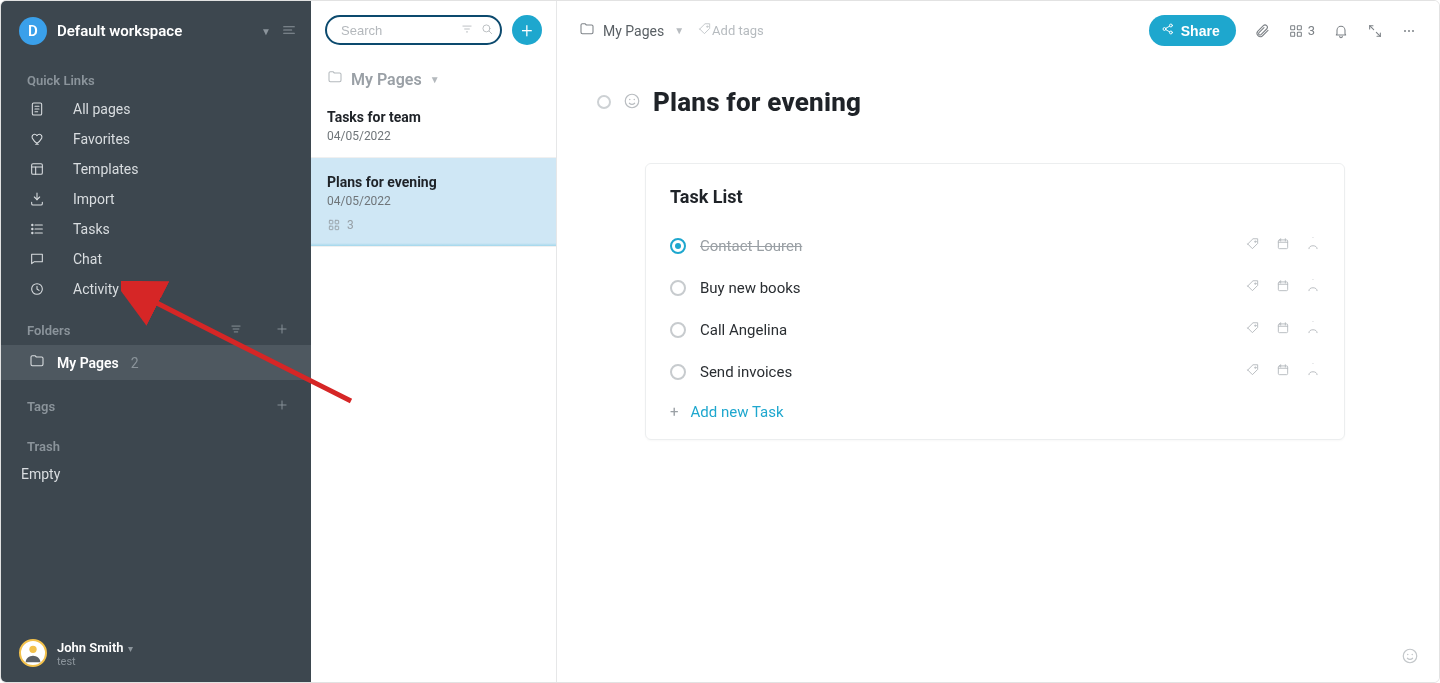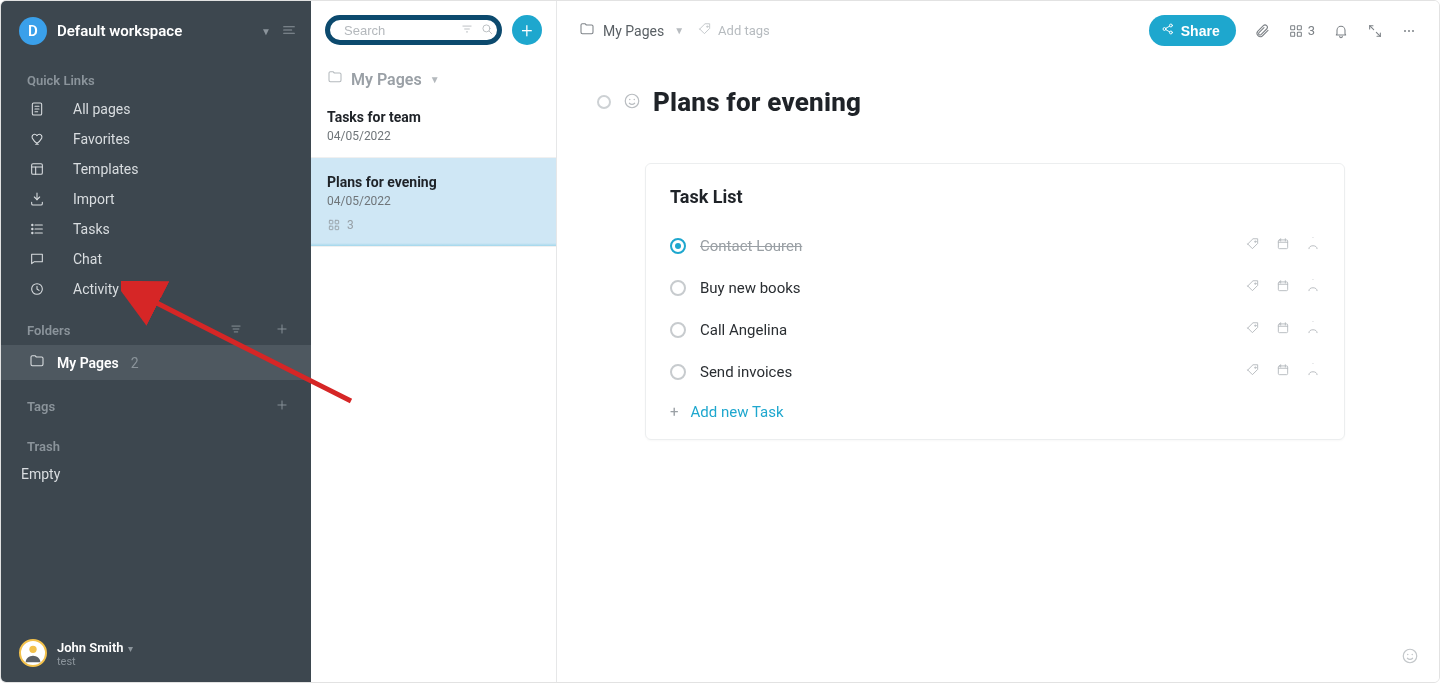--- a/index.html
+++ b/index.html
@@ -40,38 +40,38 @@
   .user-avatar { width:28px; height:28px; border-radius:50%; background:#fff; border:2px solid #f3c14b; display:flex; align-items:center; justify-content:center; overflow:hidden;}
   .user-avatar svg{display:block}
   .user-name { font-weight:600; color:#fff; font-size:13px; line-height:1; }
   .user-sub { font-size:11px; color:var(--sidebar-muted); line-height:1.2;}
   .user-caret { color:var(--sidebar-muted); font-size:10px; margin-left:2px;}
 
   
   .mid { width:246px; background:#fff; border-right:1px solid var(--border); display:flex; flex-direction:column; }
   .mid-top { display:flex; align-items:center; gap:10px; padding:14px 14px 0 14px; }
   .search-wrap { flex:1; position:relative; }
-  .search-input { width:100%; height:30px; border:5px solid #0c4a6e; border-radius:16px; padding:0 54px 0 14px; font-size:13px; color:#555; outline:none; background:#fff;}
+  .search-input { width:100%; height:30px; border:2px solid #0c4a6e; border-radius:16px; padding:0 54px 0 14px; font-size:13px; color:#555; outline:none; background:#fff;}
   .search-input::placeholder{color:#b4b8bc;}
   .search-icons { position:absolute; right:8px; top:0; height:30px; display:flex; align-items:center; gap:6px; color:var(--icon-muted);}
   .add-btn { width:30px; height:30px; border-radius:50%; background:var(--accent); color:#fff; display:flex; align-items:center; justify-content:center; font-size:20px; font-weight:300; cursor:pointer;}
   .mid-crumb { display:flex; align-items:center; gap:8px; padding:24px 16px 4px 16px; color:#9aa0a6; font-weight:600; font-size:16px;}
   .note-card { padding:16px 16px 14px 16px; border-bottom:1px solid #f0f0f0; cursor:pointer;}
   .note-card.selected { background:#cfe7f5; border-left:0; position:relative;}
   .note-card.selected::after{content:"";position:absolute;left:0;right:0;bottom:0;height:3px;background:linear-gradient(to top, rgba(31,167,206,.25), transparent);}
   .note-title { font-weight:700; font-size:14px; color:var(--text-dark); margin-bottom:4px;}
   .note-date { font-size:12px; color:#6f7579;}
   .note-meta { margin-top:10px; display:flex; align-items:center; gap:6px; color:#97a0a7; font-size:12px;}
 
   
   .main { flex:1; background:#fff; display:flex; flex-direction:column; position:relative;}
   .main-top { display:flex; align-items:center; padding:14px 22px; gap:14px;}
   .crumb-box { display:flex; align-items:center; gap:8px; color:#5a6065; font-size:14px;}
   .crumb-box .sep{color:#b8bcc0;font-size:10px;margin-left:2px;}
-  .tags-add { display:flex; align-items:center; gap:6px; color:#b6bbbf; font-size:13px; cursor:pointer;}
+  .tags-add { display:flex; align-items:center; gap:0; color:#b6bbbf; font-size:13px; cursor:pointer;}
   .top-right { margin-left:auto; display:flex; align-items:center; gap:18px;}
   .share-btn { background:var(--accent); color:#fff; border:none; border-radius:18px; padding:7px 16px 7px 12px; font-size:14px; font-weight:600; display:flex; align-items:center; gap:6px; cursor:pointer;}
   .tr-icon { color:#7d8287; display:flex; align-items:center; gap:4px; cursor:pointer; font-size:13px;}
   .page-title-row { display:flex; align-items:center; gap:12px; padding:10px 22px 0 40px;}
   .pt-circle { width:14px; height:14px; border:2px solid #cdd1d4; border-radius:50%;}
   .pt-face { color:#b9bdc1;}
   .page-title { font-size:26px; font-weight:800; letter-spacing:.2px;}
 
   .card { margin:28px 0 2px 88px; width:700px; border:1px solid #eceeef; border-radius:6px; box-shadow:0 1px 2px rgba(0,0,0,.03); padding:22px 24px 10px 24px;}
   .card h3 { margin:0 0 18px 0; font-size:18px; font-weight:700;}

